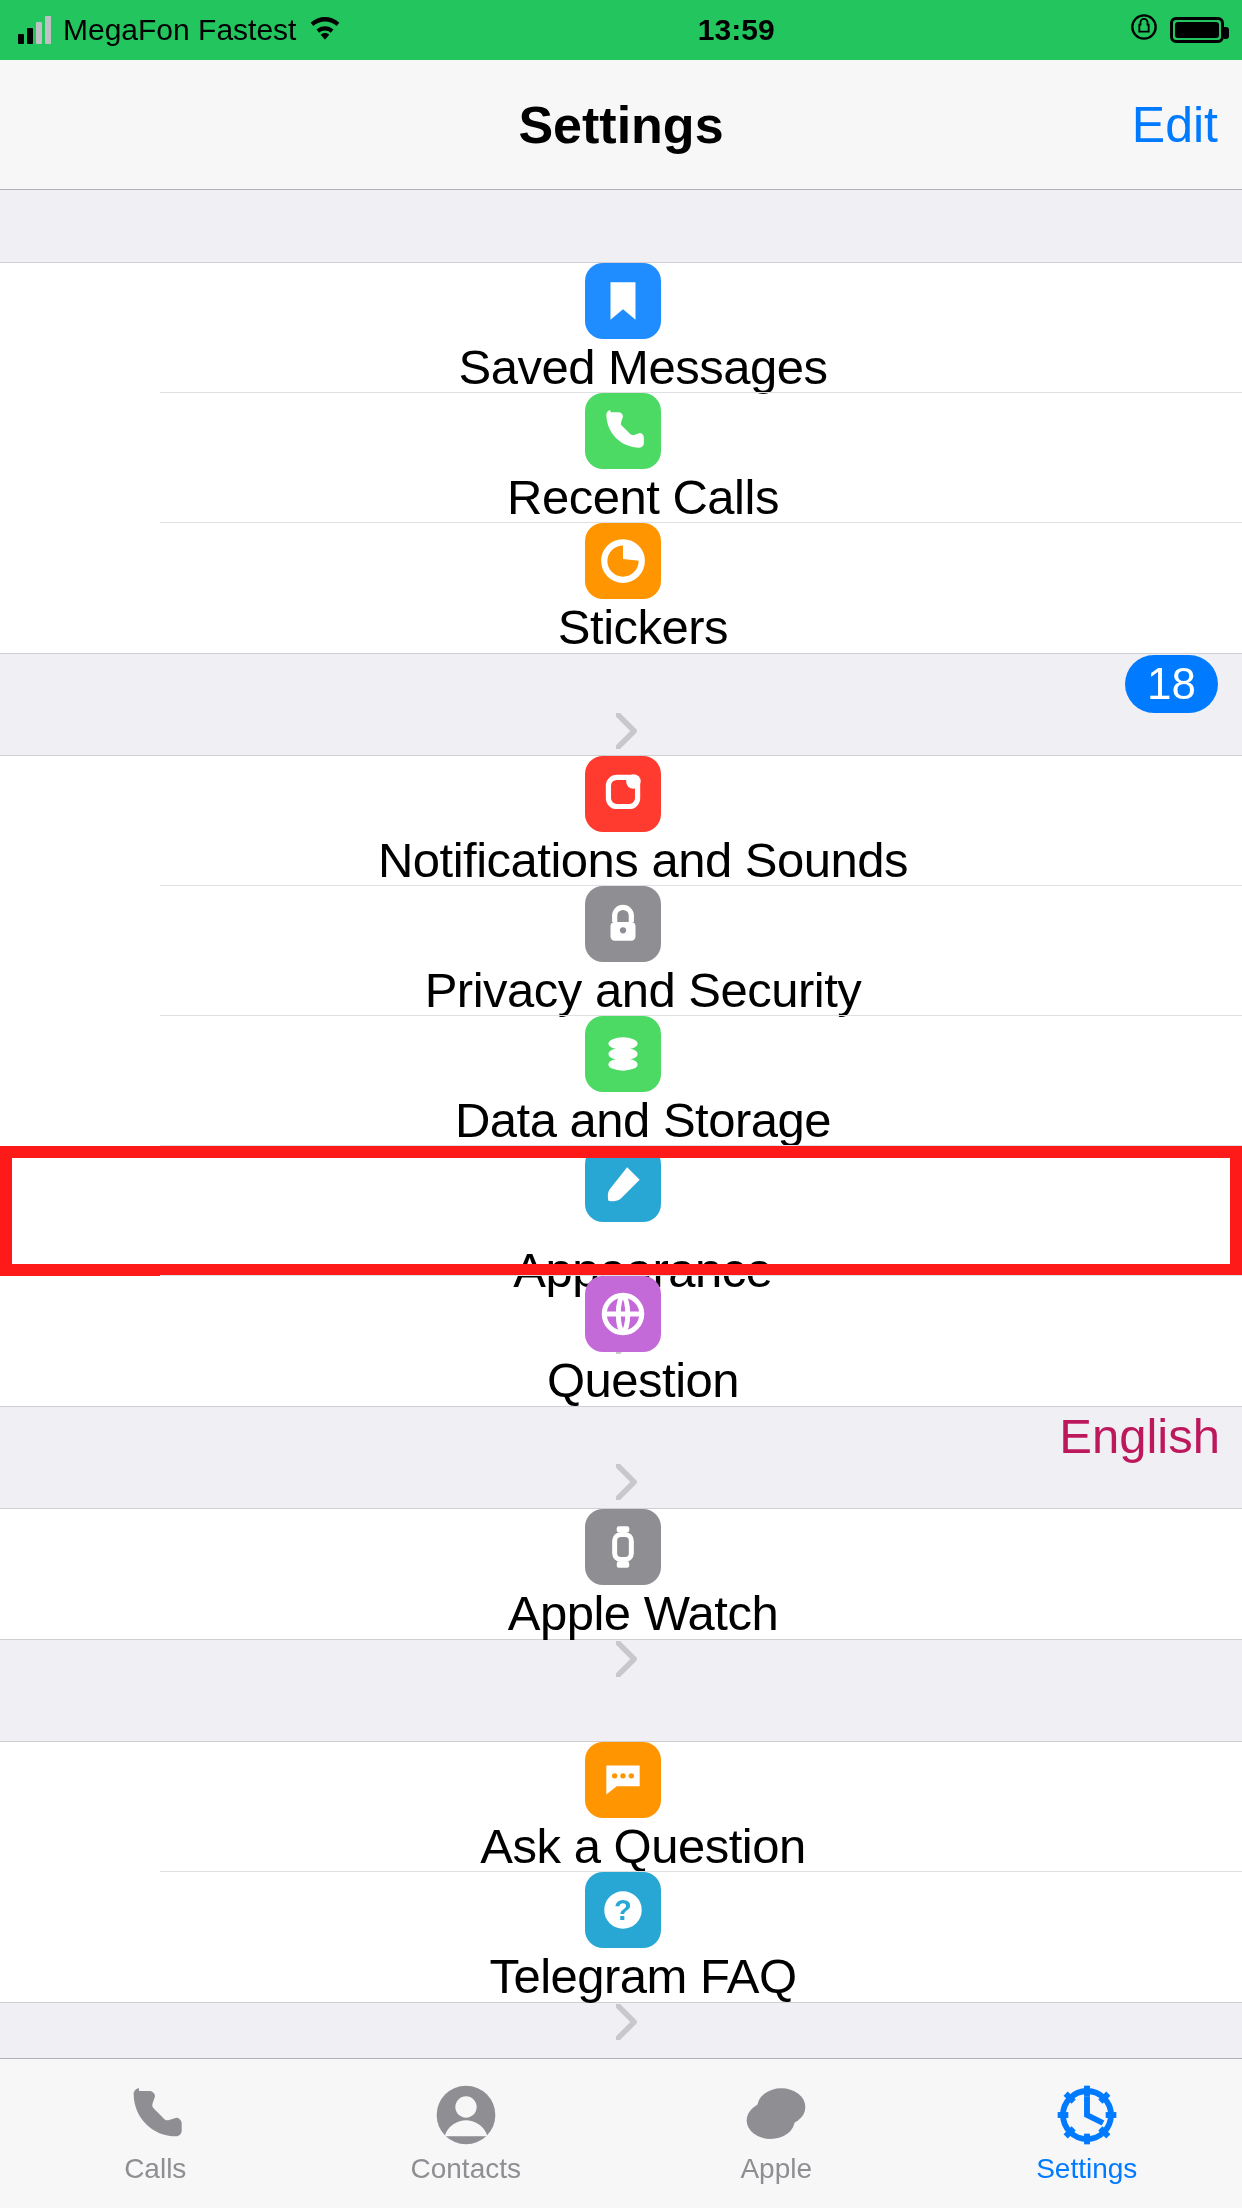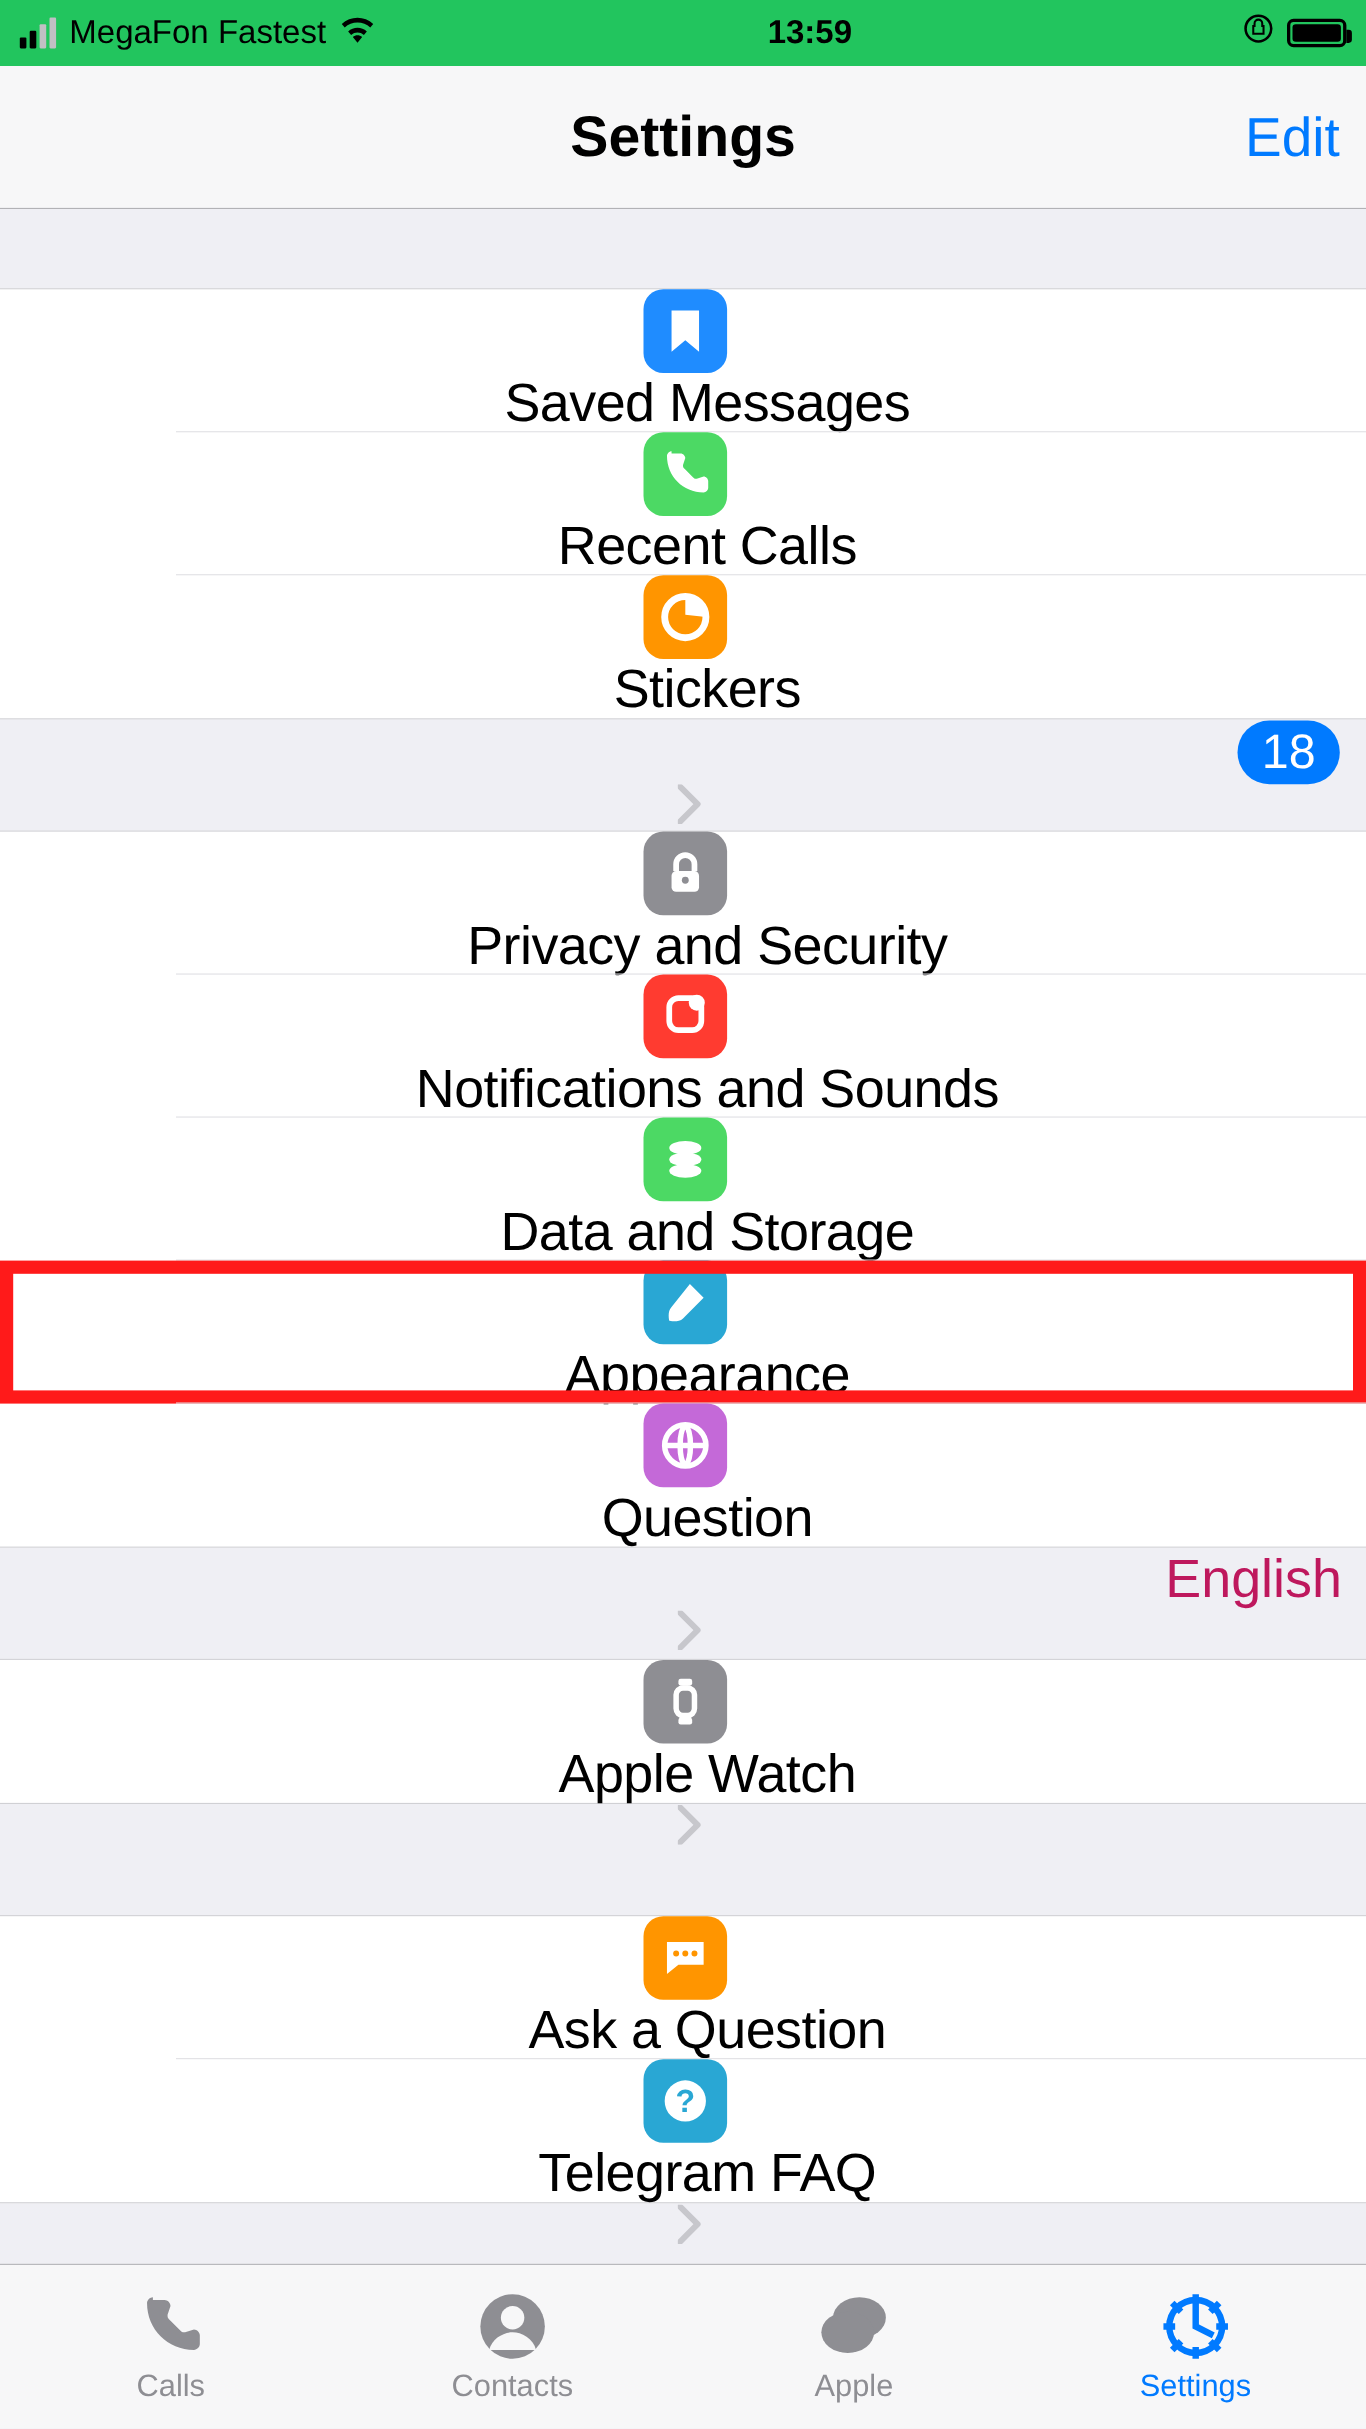--- a/index.html
+++ b/index.html
@@ -79,21 +79,21 @@
     background:#007aff; color:#fff; font-size:44px; font-weight:500;
     padding: 4px 22px; border-radius: 40px;
   }
   .row .chev { color:#c7c7cc; margin-right: 32px; }
   .row .chev svg { display:block; }
   .row .sep {
     position:absolute; bottom:0; left:160px; right:0; height:1.5px; background:#e0e0e4;
   }
   .row:last-child .sep { display:none; }
 
-  .highlight { outline: 12px solid #ff1a1a; outline-offset: -12px; }
+  .highlight { outline: 12px solid #ff1a1a; outline-offset: -12px; gap: 20px; }
 
   .icon-box svg { width: 50px; height: 50px; }
 
   
   .c-blue   { background:#1f8cff; }
   .c-green  { background:#4cd964; }
   .c-orange { background:#ff9500; }
   .c-red    { background:#ff3b30; }
   .c-gray   { background:#8e8e93; }
   .c-purple { background:#c469d8; }
@@ -192,40 +192,40 @@
         <span class="chev">
           <svg width="22" height="36">
             <use href="#chev"></use>
           </svg>
         </span>
       </div>
     </div>
     <div class="gap2"></div>
     <div class="section">
       <div class="row">
+        <span class="icon-box c-red">
+          <svg>
+            <use href="#ic-bell"></use>
+          </svg>
+        </span>
+        <span class="label">Notifications and Sounds</span>
+        <span class="chev">
+          <svg width="22" height="36">
+            <use href="#chev"></use>
+          </svg>
+        </span>
+        <span class="sep"></span>
+      </div>
+      <div class="row">
         <span class="icon-box c-gray">
           <svg>
             <use href="#ic-lock"></use>
           </svg>
         </span>
         <span class="label">Privacy and Security</span>
-        <span class="chev">
-          <svg width="22" height="36">
-            <use href="#chev"></use>
-          </svg>
-        </span>
-        <span class="sep"></span>
-      </div>
-      <div class="row">
-        <span class="icon-box c-red">
-          <svg>
-            <use href="#ic-bell"></use>
-          </svg>
-        </span>
-        <span class="label">Notifications and Sounds</span>
         <span class="chev">
           <svg width="22" height="36">
             <use href="#chev"></use>
           </svg>
         </span>
         <span class="sep"></span>
       </div>
       <div class="row">
         <span class="icon-box c-green">
           <svg>

